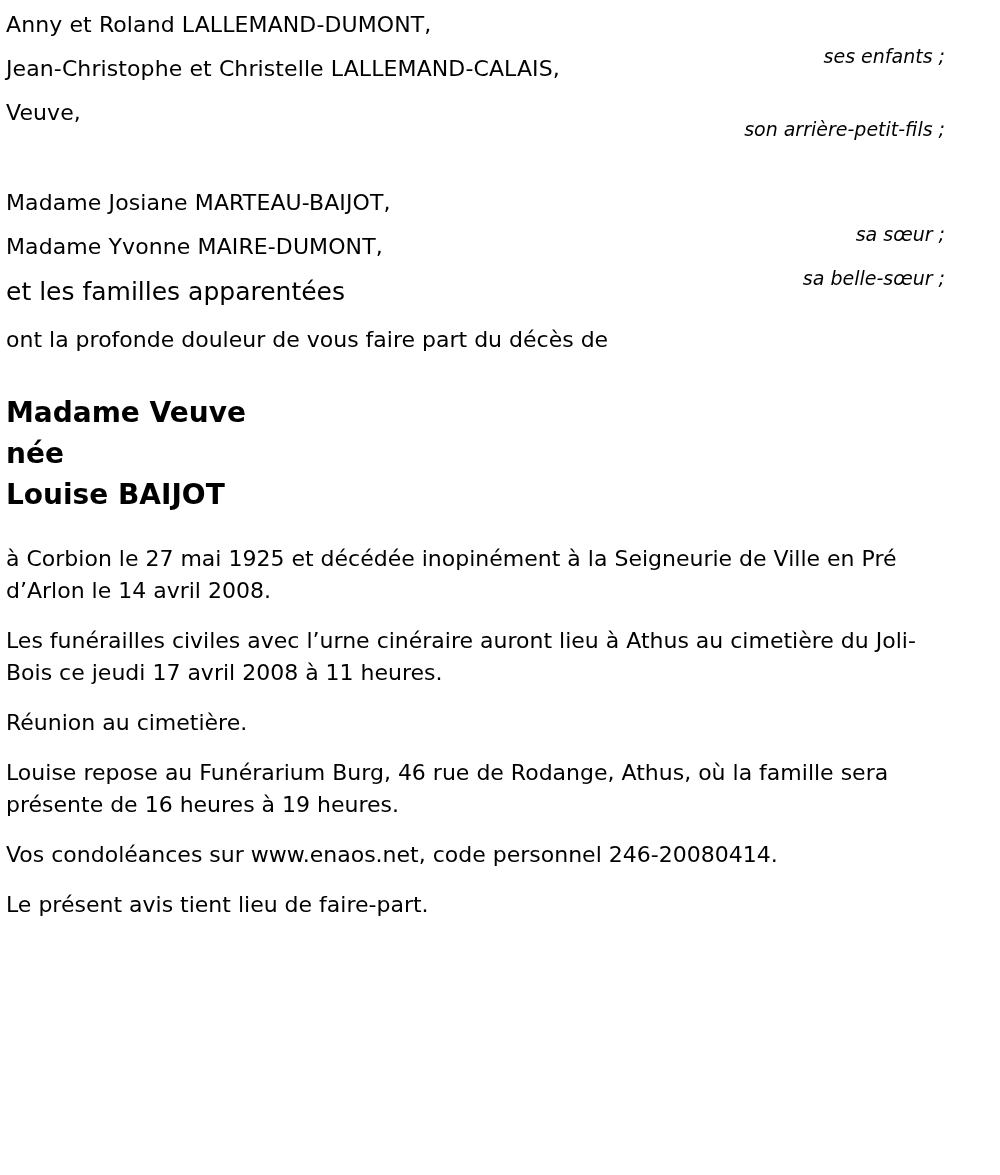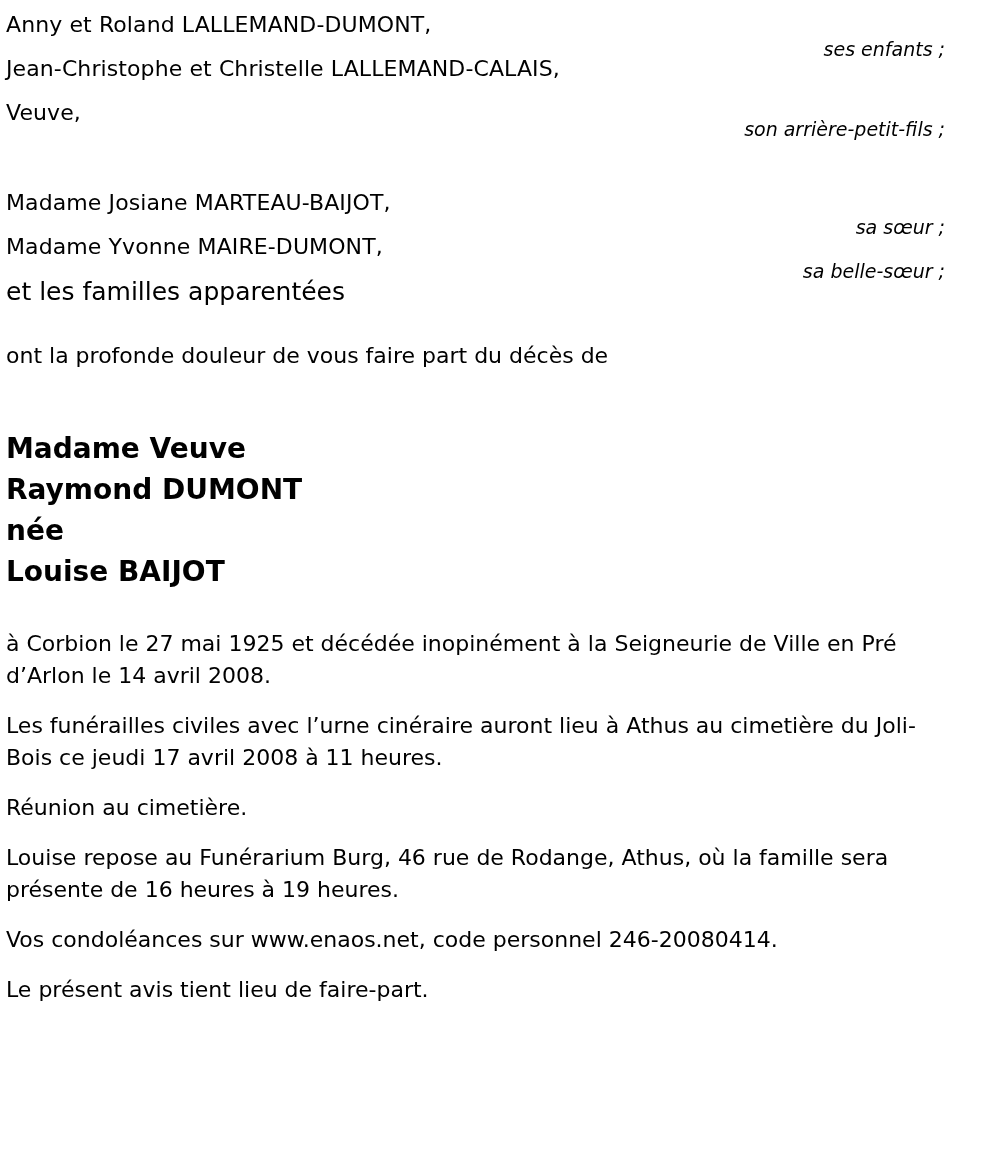--- a/index.html
+++ b/index.html
@@ -32,21 +32,21 @@
   }
   .rel-name {
     font-size: 22px;
     line-height: 30px;
     letter-spacing: 0.1px;
     white-space: nowrap;
   }
   .rel-rel {
     position: absolute;
     right: 0;
-    top: 26px;
+    top: 33px;
     font-size: 19px;
     font-style: italic;
     line-height: 26px;
     white-space: nowrap;
     text-align: right;
   }
   .rel-rel.two-line {
     top: 16px;
     line-height: 30px;
     white-space: normal;
@@ -55,32 +55,32 @@
   .spacer-lg { height: 46px; }
 
   .plain-line {
     font-size: 25px;
     line-height: 32px;
   }
 
   .announce {
     font-size: 22px;
     line-height: 32px;
-    margin-top: 32px;
+    margin-top: 16px;
   }
 
   .deceased {
-    margin-top: 56px;
+    margin-top: 36px;
     font-size: 28px;
     font-weight: bold;
     line-height: 41px;
   }
 
   .details {
-    margin-top: 36px;
+    margin-top: 28px;
   }
   .details p {
     margin: 0 0 18px 0;
     font-size: 22px;
     line-height: 32px;
     max-width: 960px;
   }
 </style>
 </head>
 <body>
@@ -120,21 +120,20 @@
     </div>
 
   </div>
 
   <div class="plain-line">et les familles apparentées</div>
 
   <div class="announce">ont la profonde douleur de vous faire part du décès de</div>
 
   <div class="deceased">
     <div>Madame Veuve</div>
-    <div>Raymond DUMONT</div>
     <div>née</div>
     <div>Louise BAIJOT</div>
   </div>
 
   <div class="details">
     <p>à Corbion le 27 mai 1925 et décédée inopinément à la Seigneurie de Ville en Pré d’Arlon le 14 avril 2008.</p>
     <p>Les funérailles civiles avec l’urne cinéraire auront lieu à Athus au cimetière du Joli-Bois ce jeudi 17 avril 2008 à 11 heures.</p>
     <p>Réunion au cimetière.</p>
     <p>Louise repose au Funérarium Burg, 46 rue de Rodange, Athus, où la famille sera présente de 16 heures à 19 heures.</p>
     <p>Vos condoléances sur www.enaos.net, code personnel 246-20080414.</p>

